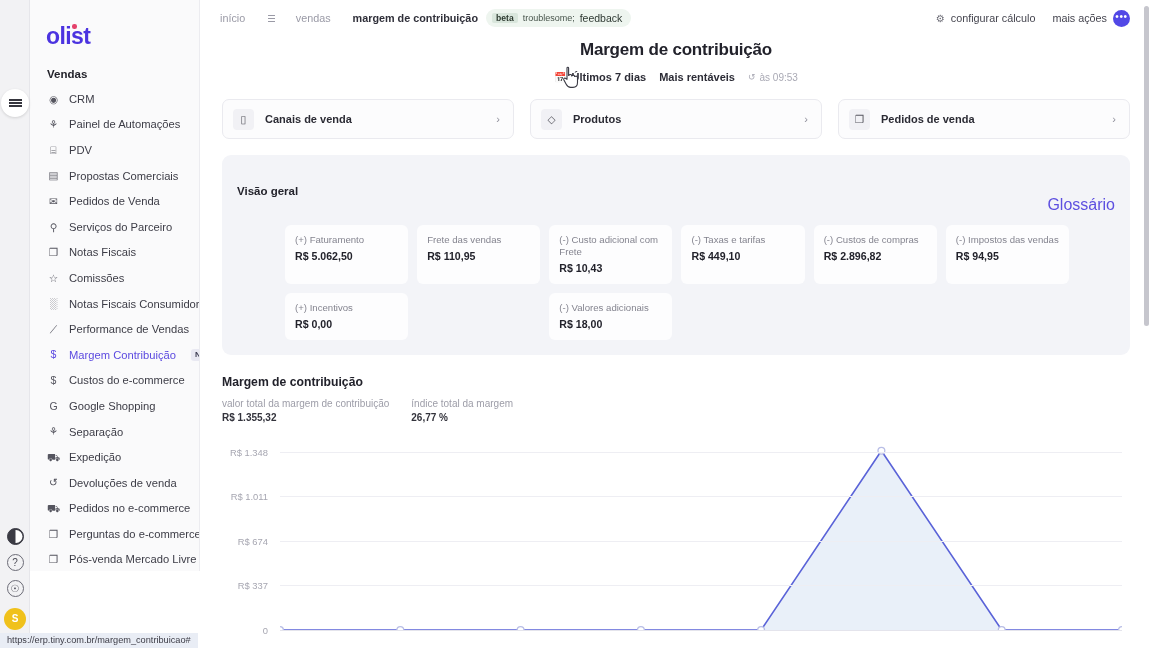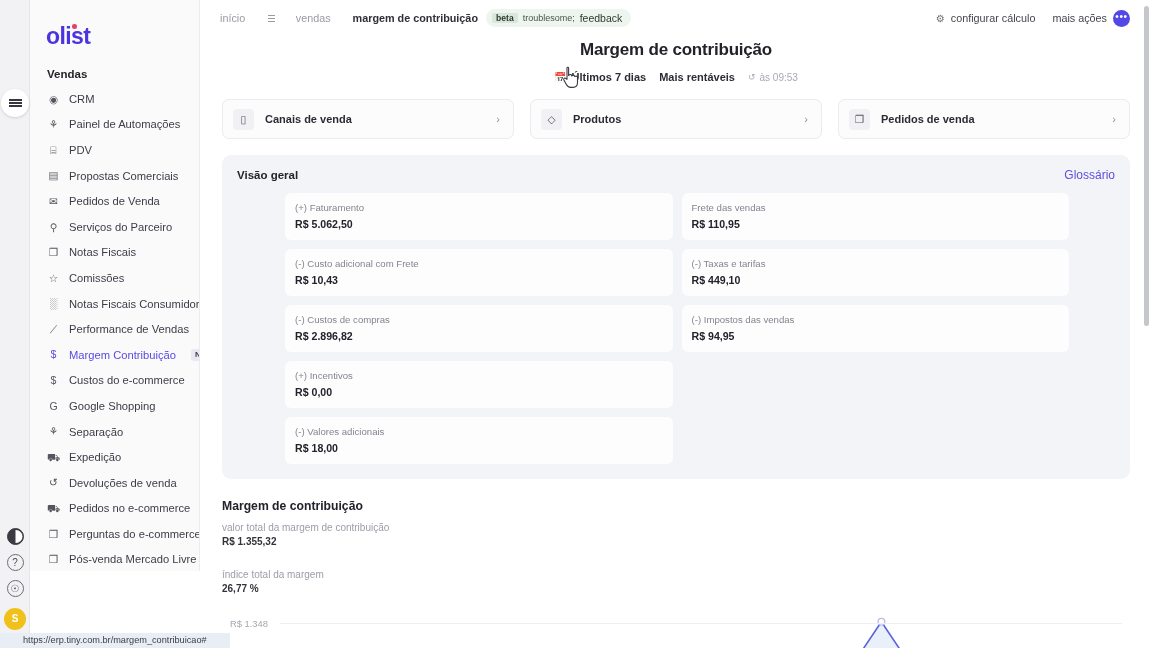--- a/index.html
+++ b/index.html
@@ -131,51 +131,51 @@
   .nc-lbl { font-size: 11px; font-weight: 700; color: #2b2b34; }
   .nc-arrow { margin-left: auto; font-size: 11px; color: #8f8f9b; }
 
   
   .panel {
     margin: 16px 22px 0 22px; background: #f3f4f8; border-radius: 9px;
     padding: 13px 15px 15px 15px;
   }
   .panel-head { display: flex; align-items: center; }
   .panel-title { font-size: 11.5px; font-weight: 700; color: #24242d; }
-  .glossario { margin-left: auto; font-size: 12px; color: #5d4fe0; cursor: pointer; }
-  .tile-grid { display: grid; grid-template-columns: repeat(2, 1fr); gap: 9px; margin-top: 11px; padding-left: 48px; padding-right: 46px; }
+  .glossario { margin-left: auto; font-size: 16px; color: #5d4fe0; cursor: pointer; margin-top: 28px; }
+  .tile-grid { display: grid; grid-template-columns: repeat(6, 1fr); gap: 9px; margin-top: 11px; padding-left: 48px; padding-right: 46px; }
   .tile {
     background: #fdfdfe; border-radius: 6px; padding: 9px 10px 10px 10px;
     min-height: 41px;
   }
   .tile.empty { background: transparent; }
   .tile-lbl { font-size: 9.6px; color: #84848f; line-height: 1.25; }
   .tile-val { font-size: 10.6px; font-weight: 700; color: #22222b; margin-top: 4px; }
 
   
   .chartbox { margin: 20px 22px 0 22px; }
   .chart-title { font-size: 12.2px; font-weight: 700; color: #22222b; }
-  .chart-subs { display: flex; gap: 22px; margin-top: 9px; flex-direction: column; }
+  .chart-subs { display: flex; gap: 22px; margin-top: 9px; }
   .sub-lbl { font-size: 10px; color: #9d9da8; }
   .sub-val { font-size: 10px; font-weight: 700; color: #33333c; margin-top: 3px; }
   .plot { position: relative; height: 215px; margin-top: 14px; }
   .ylabels { position: absolute; left: 0; top: 0; width: 52px; height: 100%; }
   .ylab { position: absolute; right: 6px; font-size: 9.4px; color: #a6a6b1; transform: translateY(-50%); white-space: nowrap; }
   .grid-area { position: absolute; left: 58px; right: 8px; top: 0; bottom: 22px; }
   .gline { position: absolute; left: 0; right: 0; height: 1px; background: #eeeef3; }
   .gline.base { background: #e4e4ec; }
 
   
   .vscroll { position: absolute; right: 3px; top: 6px; width: 5px; height: 320px; background: #c6c6cd; border-radius: 3px; cursor: pointer; z-index: 9; }
 
   
   .statusbar {
     position: absolute; left: 0; bottom: 0; height: 15px;
     background: #e9edf5; color: #3c3c46; font-size: 9.2px;
-    padding: 0 23px; line-height: 15px; z-index: 20;
+    padding: 0 7px; line-height: 15px; z-index: 20;
     font-family: "Liberation Sans", sans-serif;
   }
 
   
   .cursor { position: absolute; left: 562px; top: 66px; z-index: 30; pointer-events: none; }
 </style>
 </head>
 <body>
 
 <div class="rail">

